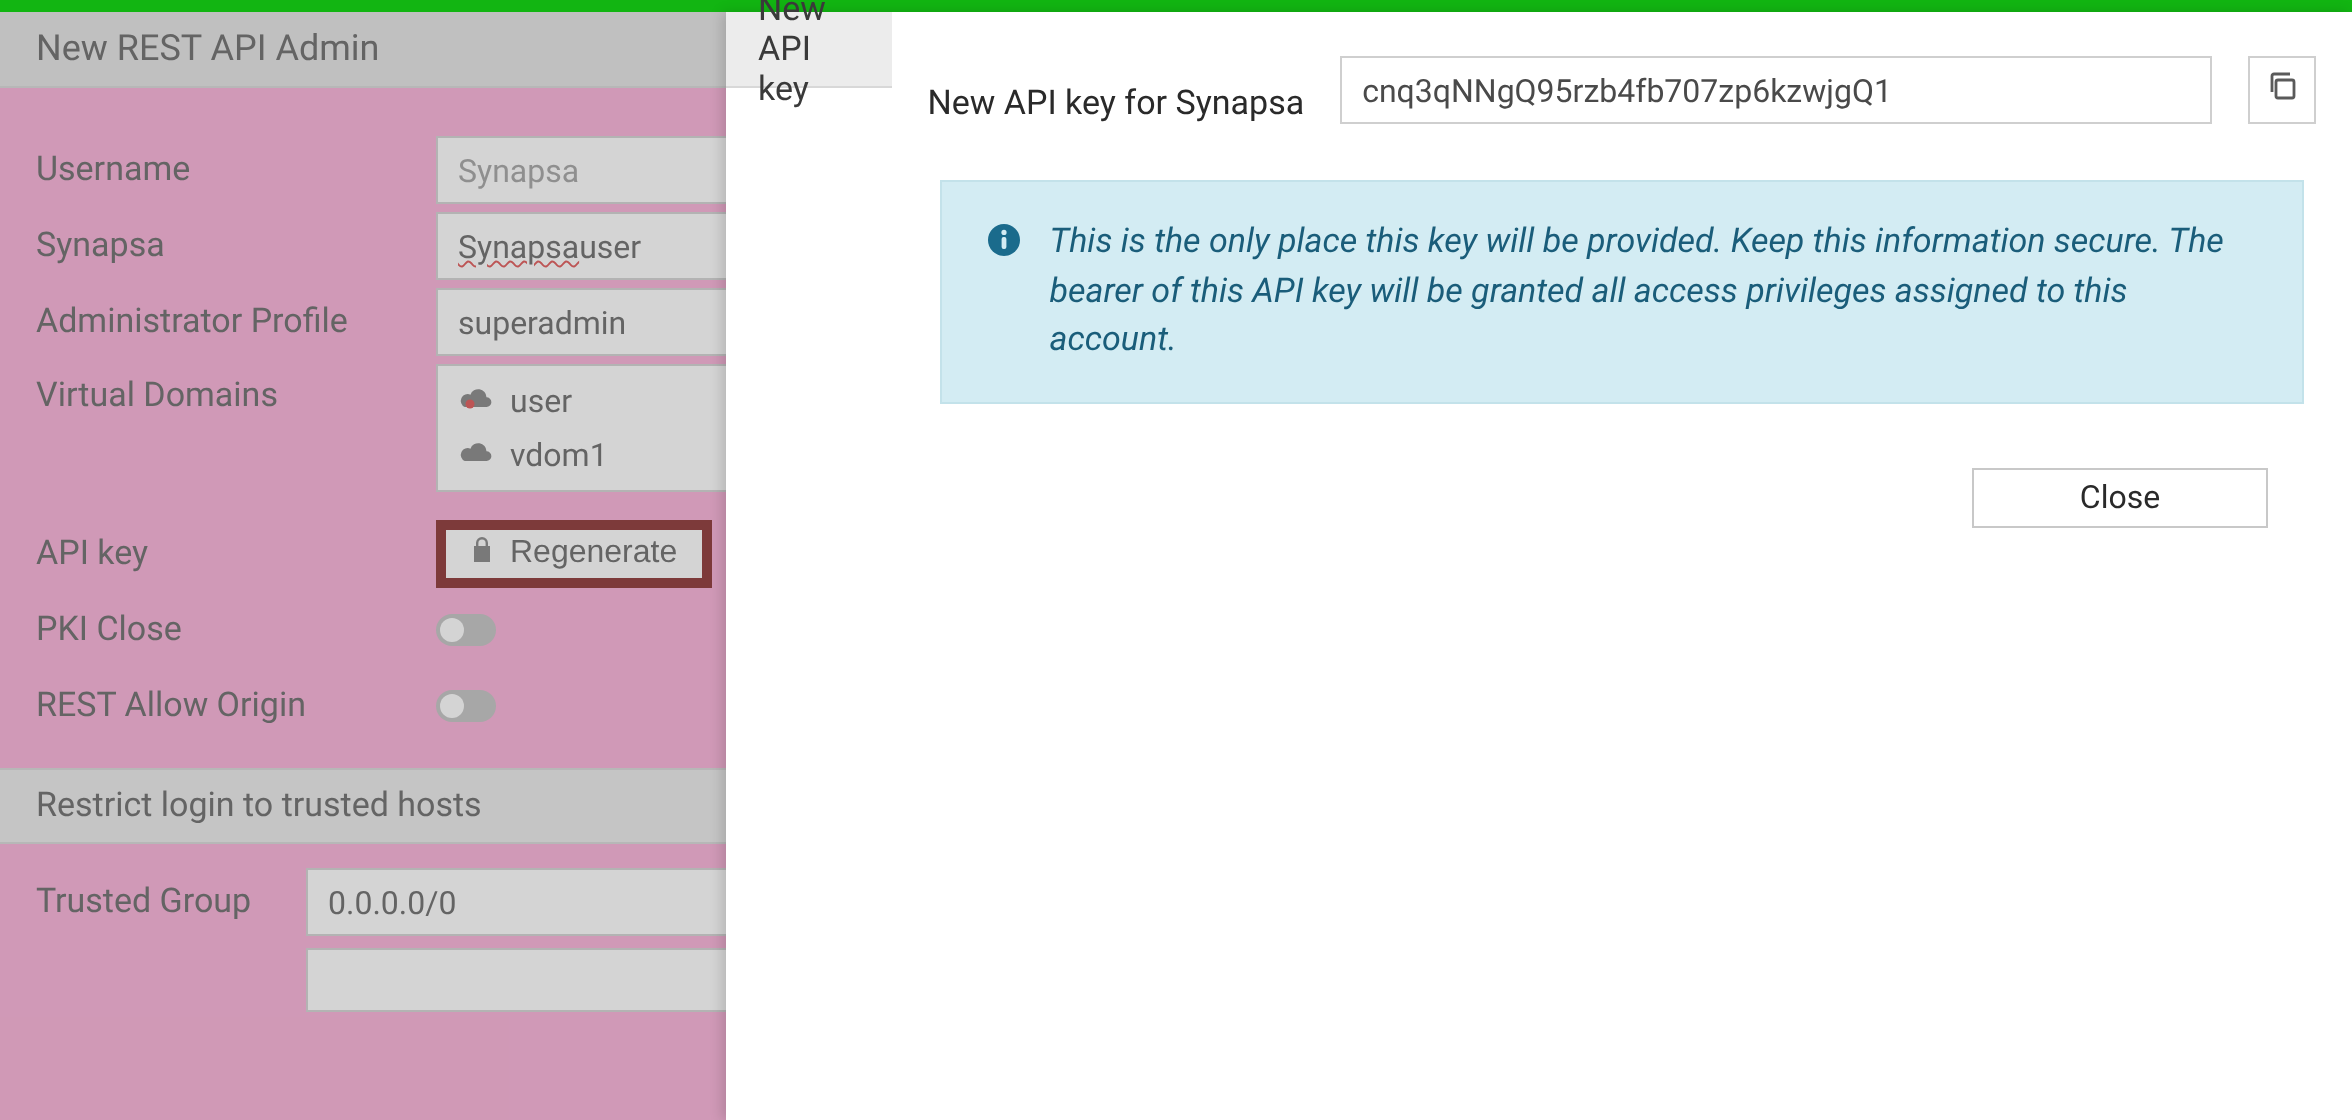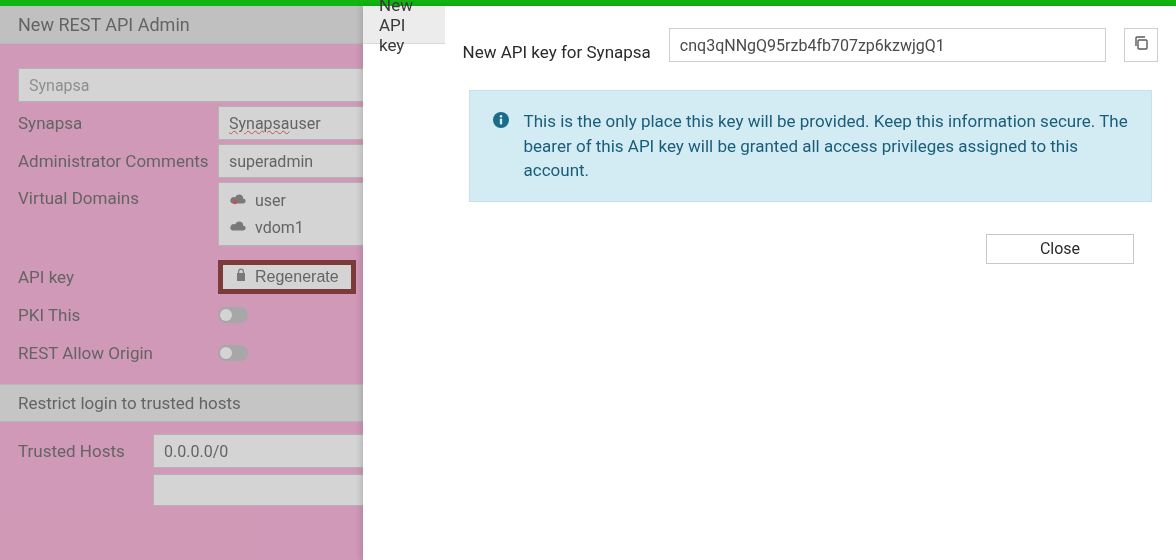--- a/index.html
+++ b/index.html
@@ -41,48 +41,49 @@
   .modal-header { background: #ececec; border-bottom: 1px solid #d8d8d8; height: 38px; display: flex; align-items: center; padding: 0 16px; font-size: 17px; color: #3a3a3a; }
   .modal-body { padding: 22px 18px; }
   .key-row { display: flex; align-items: flex-end; gap: 18px; margin-bottom: 28px; }
   .key-label { font-size: 17px; color: #2a2a2a; white-space: nowrap; }
   .key-input { flex: 1; height: 34px; border: 1px solid #cfcfcf; background: #fff; font-family: inherit; font-size: 16px; color: #4a4a4a; padding: 12px 10px; }
   .copy-btn { width: 34px; height: 34px; border: 1px solid #cfcfcf; background: #fff; display: flex; align-items: center; justify-content: center; cursor: pointer; }
   .copy-btn svg { width: 16px; height: 16px; }
   .info-box { background: #d3ecf3; border: 1px solid #c3e2ea; padding: 18px 22px; display: flex; gap: 14px; margin: 0 6px; }
   .info-icon { flex: 0 0 auto; color: #1a6b8c; margin-top: 2px; }
   .info-icon svg { width: 18px; height: 18px; }
-  .info-text { color: #1a5d7a; font-size: 17px; line-height: 1.45; }
+  .info-text { color: #1a5d7a; font-size: 17px; line-height: 1.45; font-style: italic; }
   .modal-footer { display: flex; justify-content: flex-end; padding: 0 24px; margin-top: 32px; }
   .close-btn { width: 148px; height: 30px; border: 1px solid #c8c8c8; background: #fff; font-size: 16px; color: #2a2a2a; cursor: pointer; font-family: inherit; }
 </style>
 </head>
 <body>
 
 <div class="top-bar"></div>
 <div class="page">
 
   <div class="left-panel">
     <div class="left-header">New REST API Admin</div>
 
     <div class="form-area">
       <div class="row">
+        <div class="label">Username</div>
         <div class="field"><input type="text" class="txt disabled" readonly="" value="Synapsa" style=""></div>
       </div>
       <div class="row">
         <div class="label">Synapsa</div>
         <div class="field">
           <div class="box" style="display:flex;align-items:center;">
             <span class="underline-red">Synapsa</span>
               <span> user</span>
           </div>
         </div>
       </div>
       <div class="row">
-        <div class="label">Administrator Comments</div>
+        <div class="label">Administrator Profile</div>
         <div class="field"><input type="text" class="txt" value="superadmin" style=""></div>
       </div>
       <div class="row" style="align-items:flex-start;">
         <div class="label" style="padding-top:6px;">Virtual Domains</div>
         <div class="field">
           <div class="vdom-box">
             <div class="vdom-item">
               <span class="cloud-icon">
                 <svg viewBox="0 0 24 18">
                     <path fill="#7a7a7a" d="M19 8.5A5.5 5.5 0 0 0 8.3 6.8 4.5 4.5 0 0 0 4.5 15H19a3.25 3.25 0 0 0 0-6.5z"></path>
@@ -111,33 +112,33 @@
               <svg viewBox="0 0 12 14">
                   <path fill="#7a7a7a" d="M9 5V3.5a3 3 0 0 0-6 0V5H2v8h8V5H9zM4.2 3.5a1.8 1.8 0 0 1 3.6 0V5H4.2V3.5z"></path>
                 </svg>
             </span>
             <span>Regenerate</span>
           </button>
         </div>
       </div>
 
       <div class="row">
-        <div class="label">PKI This</div>
+        <div class="label">PKI Close</div>
         <span class="toggle"></span>
       </div>
       <div class="row">
         <div class="label">REST Allow Origin</div>
         <span class="toggle"></span>
       </div>
     </div>
 
     <div class="section-hdr">Restrict login to trusted hosts</div>
     <div class="hosts-area">
       <div class="hosts-row">
-        <div class="hosts-label">Trusted Hosts</div>
+        <div class="hosts-label">Trusted Group</div>
         <div class="hosts-field"><input type="text" class="hosts-input" value="0.0.0.0/0" style=""></div>
       </div>
       <div class="add-row">
         <span class="plus-icon">
           <svg viewBox="0 0 16 16">
               <circle cx="8" cy="8" r="7" fill="#7a7a7a"></circle>
               <path d="M8 4v8M4 8h8" stroke="#fff" stroke-width="2"></path>
             </svg>
         </span>
       </div>

